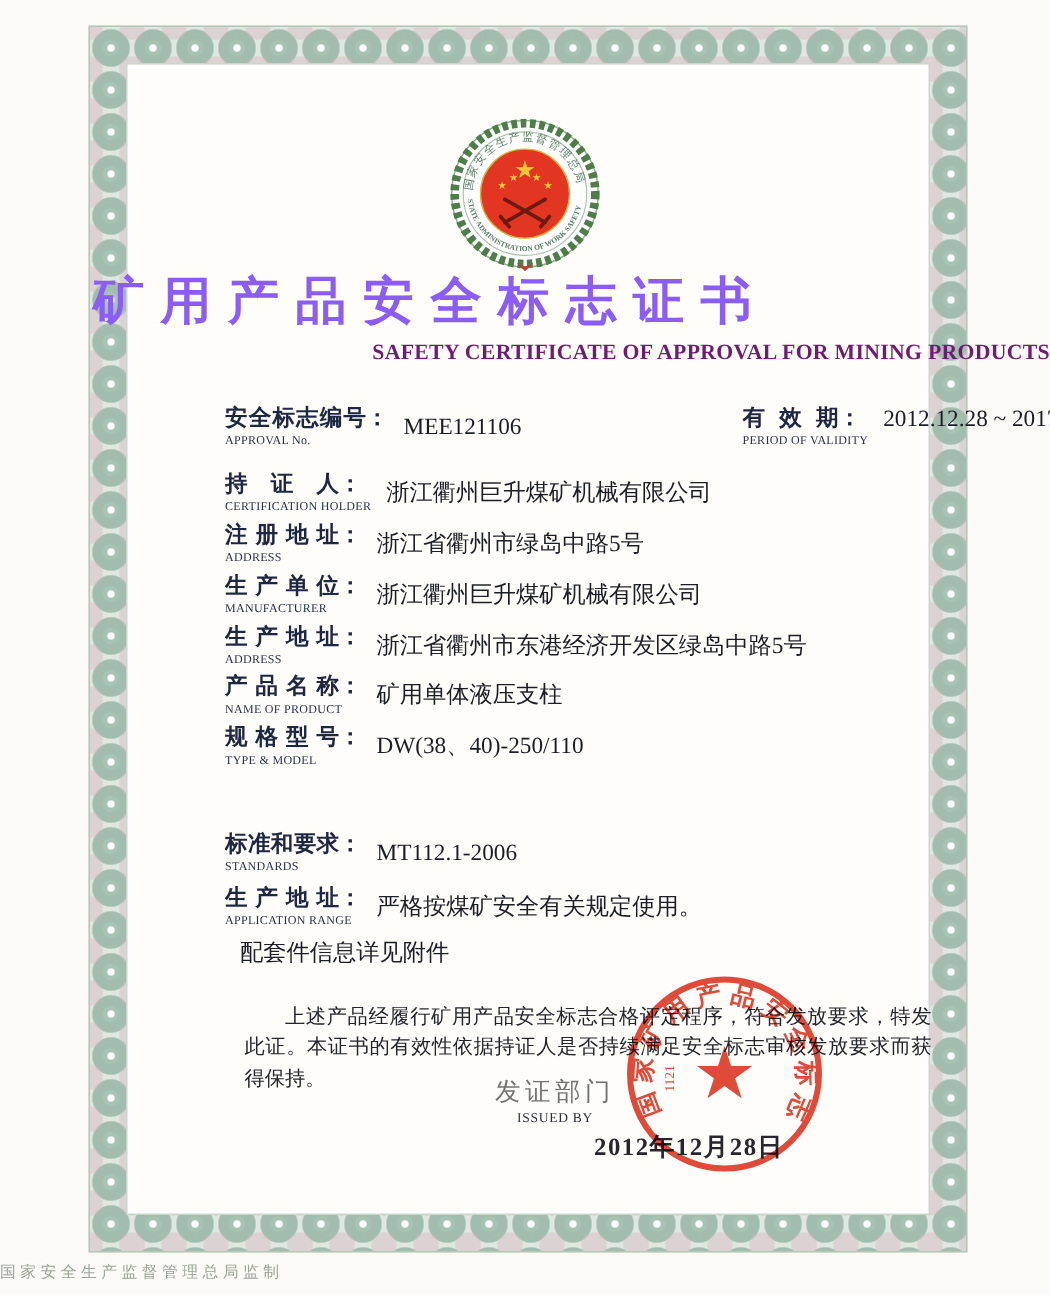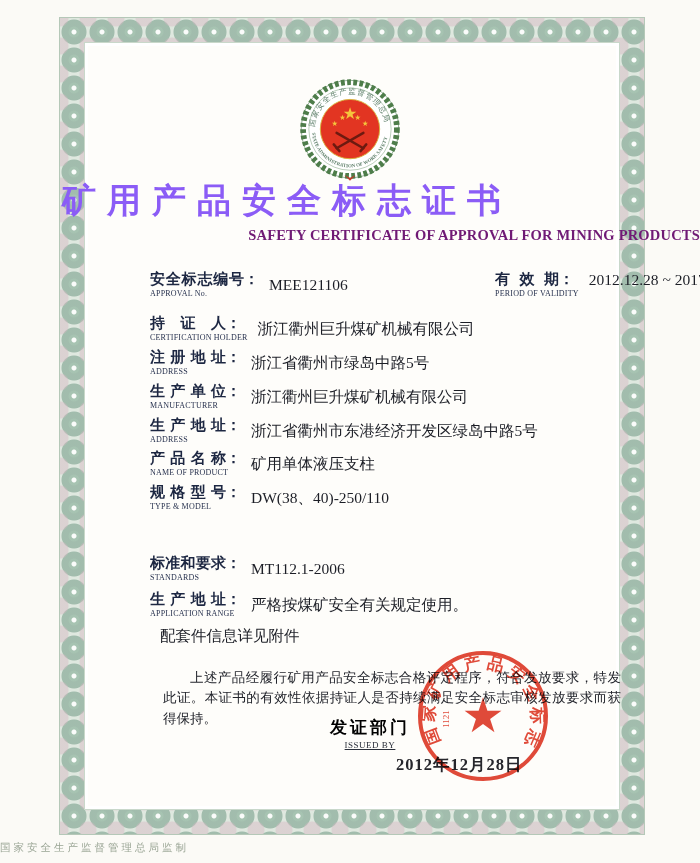--- a/index.html
+++ b/index.html
@@ -45,22 +45,22 @@
   .jlabel.w3v{width:64px;}
   .colon{font-size:15px;font-weight:bold;color:#1d2742;line-height:19px;}
   .sublabel{font-size:8px;color:#27314e;letter-spacing:.2px;white-space:nowrap;line-height:9px;margin-top:0px;}
   .value{font-size:15.5px;color:#1c1e26;line-height:19px;margin-left:10px;white-space:nowrap;font-weight:500;}
   .pair2{position:absolute;left:345px;top:0;display:flex;}
 
   .statement{position:absolute;left:127px;top:668px;width:458px;
     font-size:13.5px;line-height:1.5;color:#23252c;text-align:justify;text-indent:2em;font-weight:500;margin-left:36px;}
 
   .issuer{position:absolute;left:305px;top:716px;width:130px;text-align:center;}
-  .issuer-cn{font-size:17px;font-weight:bold;letter-spacing:3px;color:#000000;}
-  .issuer-en{font-size:9px;color:#2a2f3a;letter-spacing:.5px;margin-top:1px;text-decoration:underline;}
+  .issuer-cn{font-size:17px;font-weight:normal;letter-spacing:3px;color:#737373;}
+  .issuer-en{font-size:9px;color:#2a2f3a;letter-spacing:.5px;margin-top:1px;}
   .issue-date{position:absolute;left:396px;top:754px;font-size:16.5px;color:#26262c;font-weight:bold;letter-spacing:1px;}
 
   .stamp{position:absolute;left:413px;top:646px;width:140px;height:140px;z-index:3;
     mix-blend-mode:multiply;opacity:.92;}
 
   .imprint{position:absolute;top:841px;left:0;width:645px;
     font-size:10.5px;color:#9aa595;letter-spacing:3px;}
 </style>
 </head>
 <body>

